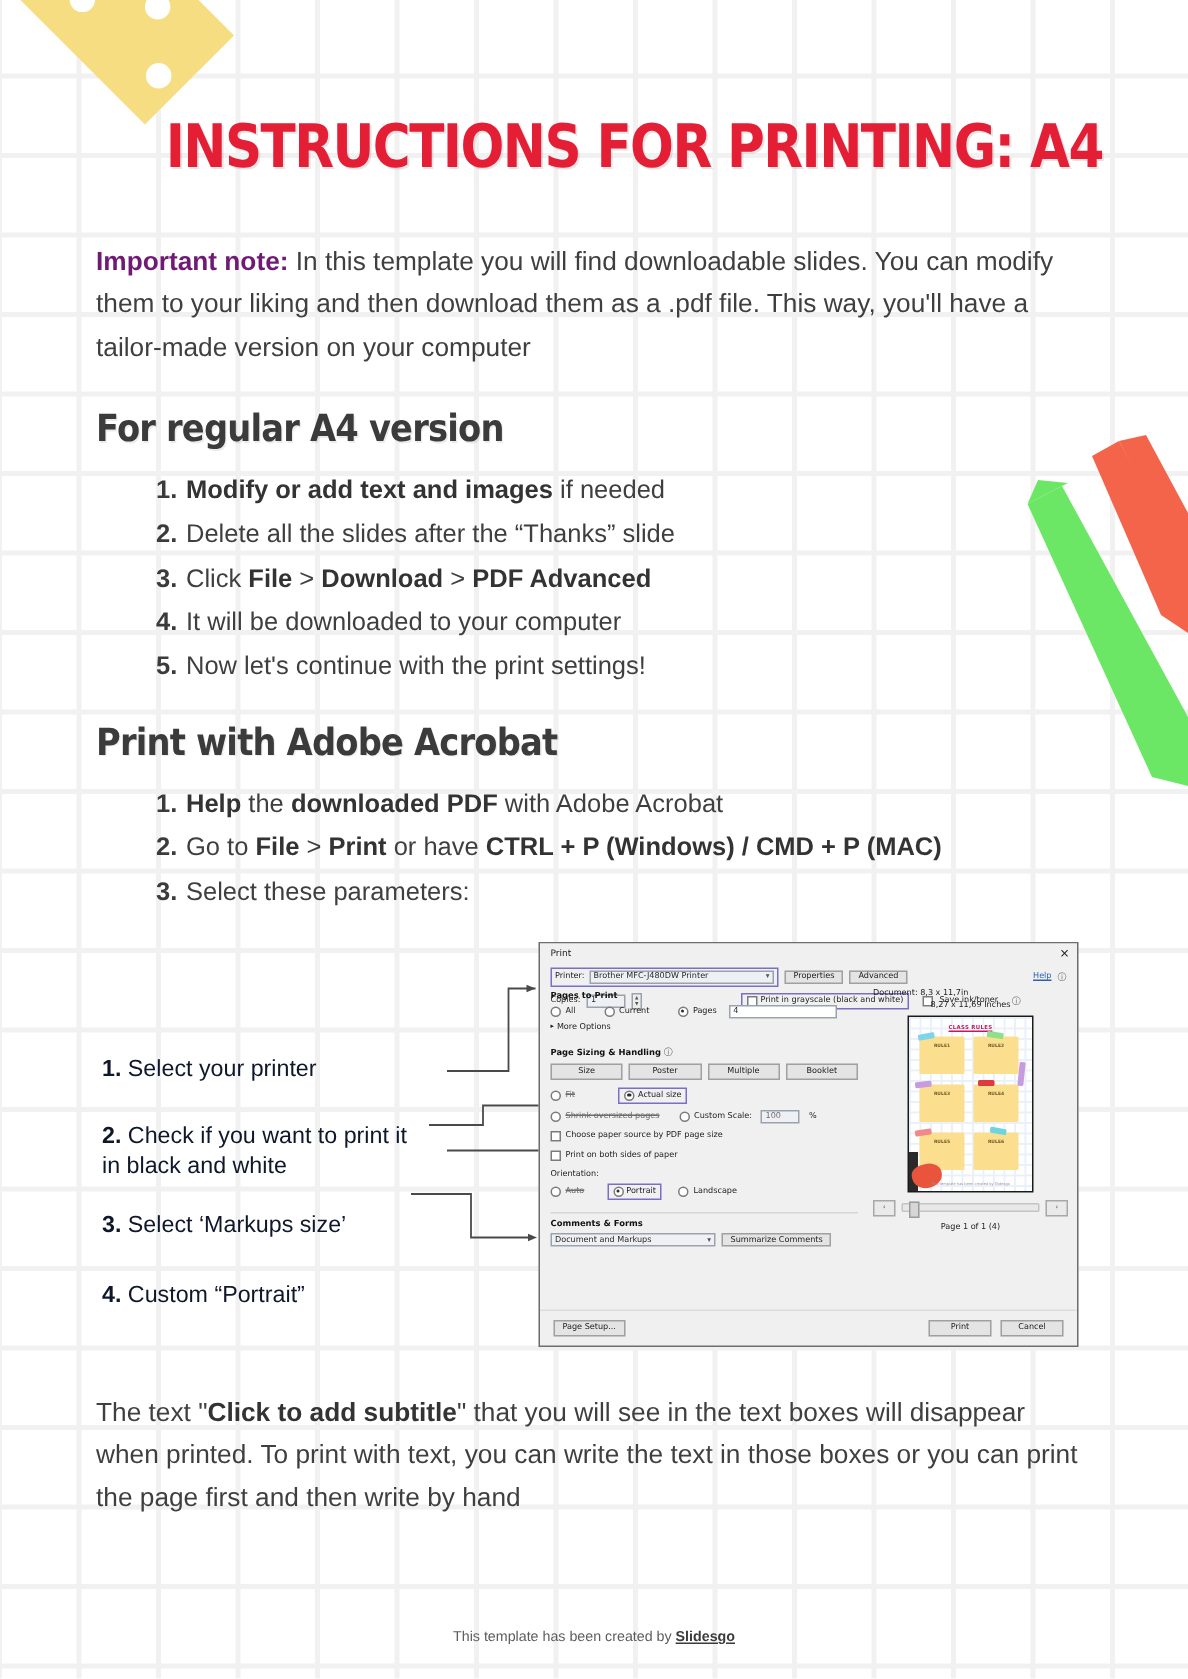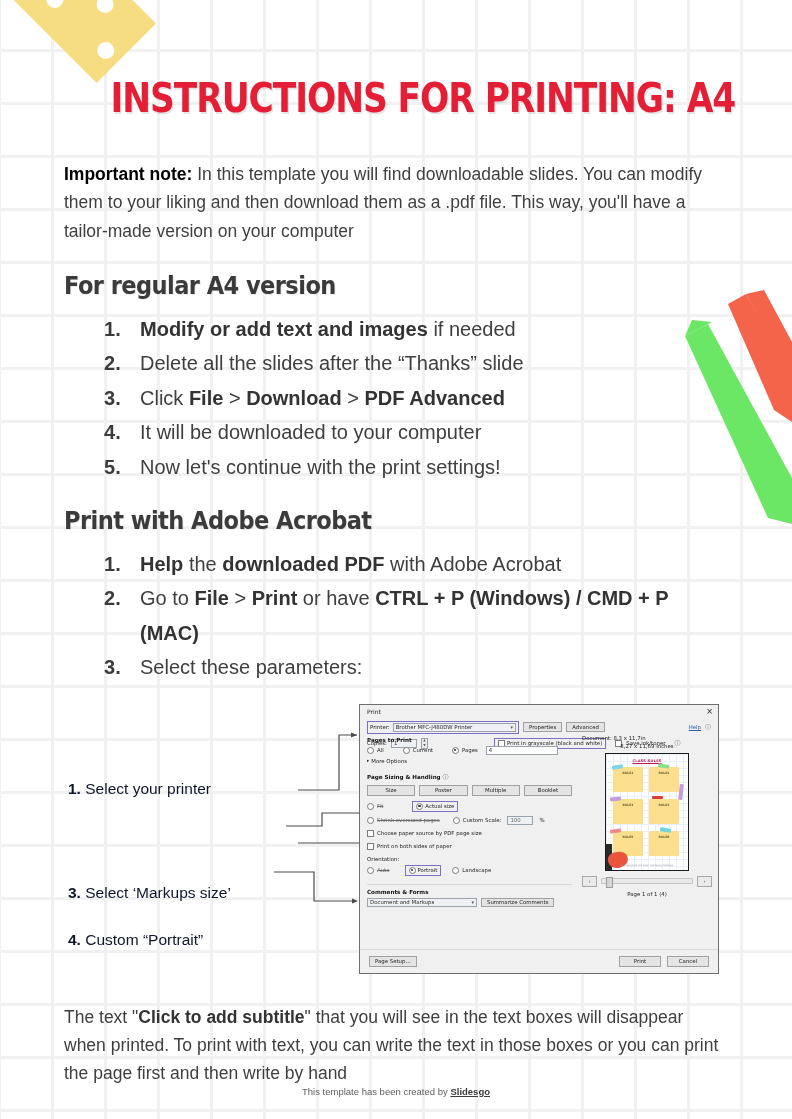--- a/index.html
+++ b/index.html
@@ -54,21 +54,21 @@
     transform-origin:center;
     text-shadow:1.5px 1.5px 0 rgba(0,0,0,0.10);
     white-space:nowrap;
   }
 
   .intro{
     margin:42px 0 0 0;
     font-size:17.5px;line-height:1.62;color:#3f3f3f;
     max-width:668px;
   }
-  .intro b{font-weight:bold;color:#000000;}
+  .intro b{font-weight:bold;color:#701a75;}
 
   h2.section{
     font-family:"DejaVu Sans", sans-serif;
     font-weight:bold;
     font-size:25px;
     letter-spacing:-0.6px;
     color:#3b3b3b;
     margin:26px 0 0 0;
     transform:scaleX(0.90);
     transform-origin:left center;
@@ -79,24 +79,24 @@
 
   ol.steps{
     margin:12px 0 0 0;
     padding:0 0 0 40px;
     list-style:none;
     counter-reset:stp;
   }
   ol.steps li{
     counter-increment:stp;
     position:relative;
-    font-size:20px;
+    font-size:17px;
     line-height:1.72;
     color:#3f3f3f;
-    padding-left:36px;
+    padding-left:20px;
   }
   ol.steps li::before{
     content:counter(stp) ".";
     position:absolute;left:0;top:0;
     font-weight:bold;
     color:#3b3b3b;
   }
   ol.steps li b{font-weight:bold;color:#333;}
 
   
@@ -278,20 +278,23 @@
         <path d="M222,135 L258,135 L258,122 L298,122"></path>
         <polygon points="302,122 296,119.5 296,124.5" fill="#4a4a4a" stroke="none"></polygon>
 
         <path d="M210,181 L250,181 L250,210 L290,210"></path>
         <polygon points="294,210 288,207.5 288,212.5" fill="#4a4a4a" stroke="none"></polygon>
       </g>
     </svg>
 
     <div class="annot" style="left:4px;top:88px;">
       <b>1.</b><span> Select your printer</span>
+    </div>
+    <div class="annot" style="left:4px;top:133px;width:215px;">
+      <b>2.</b><span> Check if you want to print it in black and white</span>
     </div>
     <div class="annot" style="left:4px;top:192px;">
       <b>3.</b><span> Select ‘Markups size’</span>
     </div>
     <div class="annot" style="left:4px;top:239px;">
       <b>4.</b><span> Custom “Portrait”</span>
     </div>
 
     <div id="print-dialog">
 

